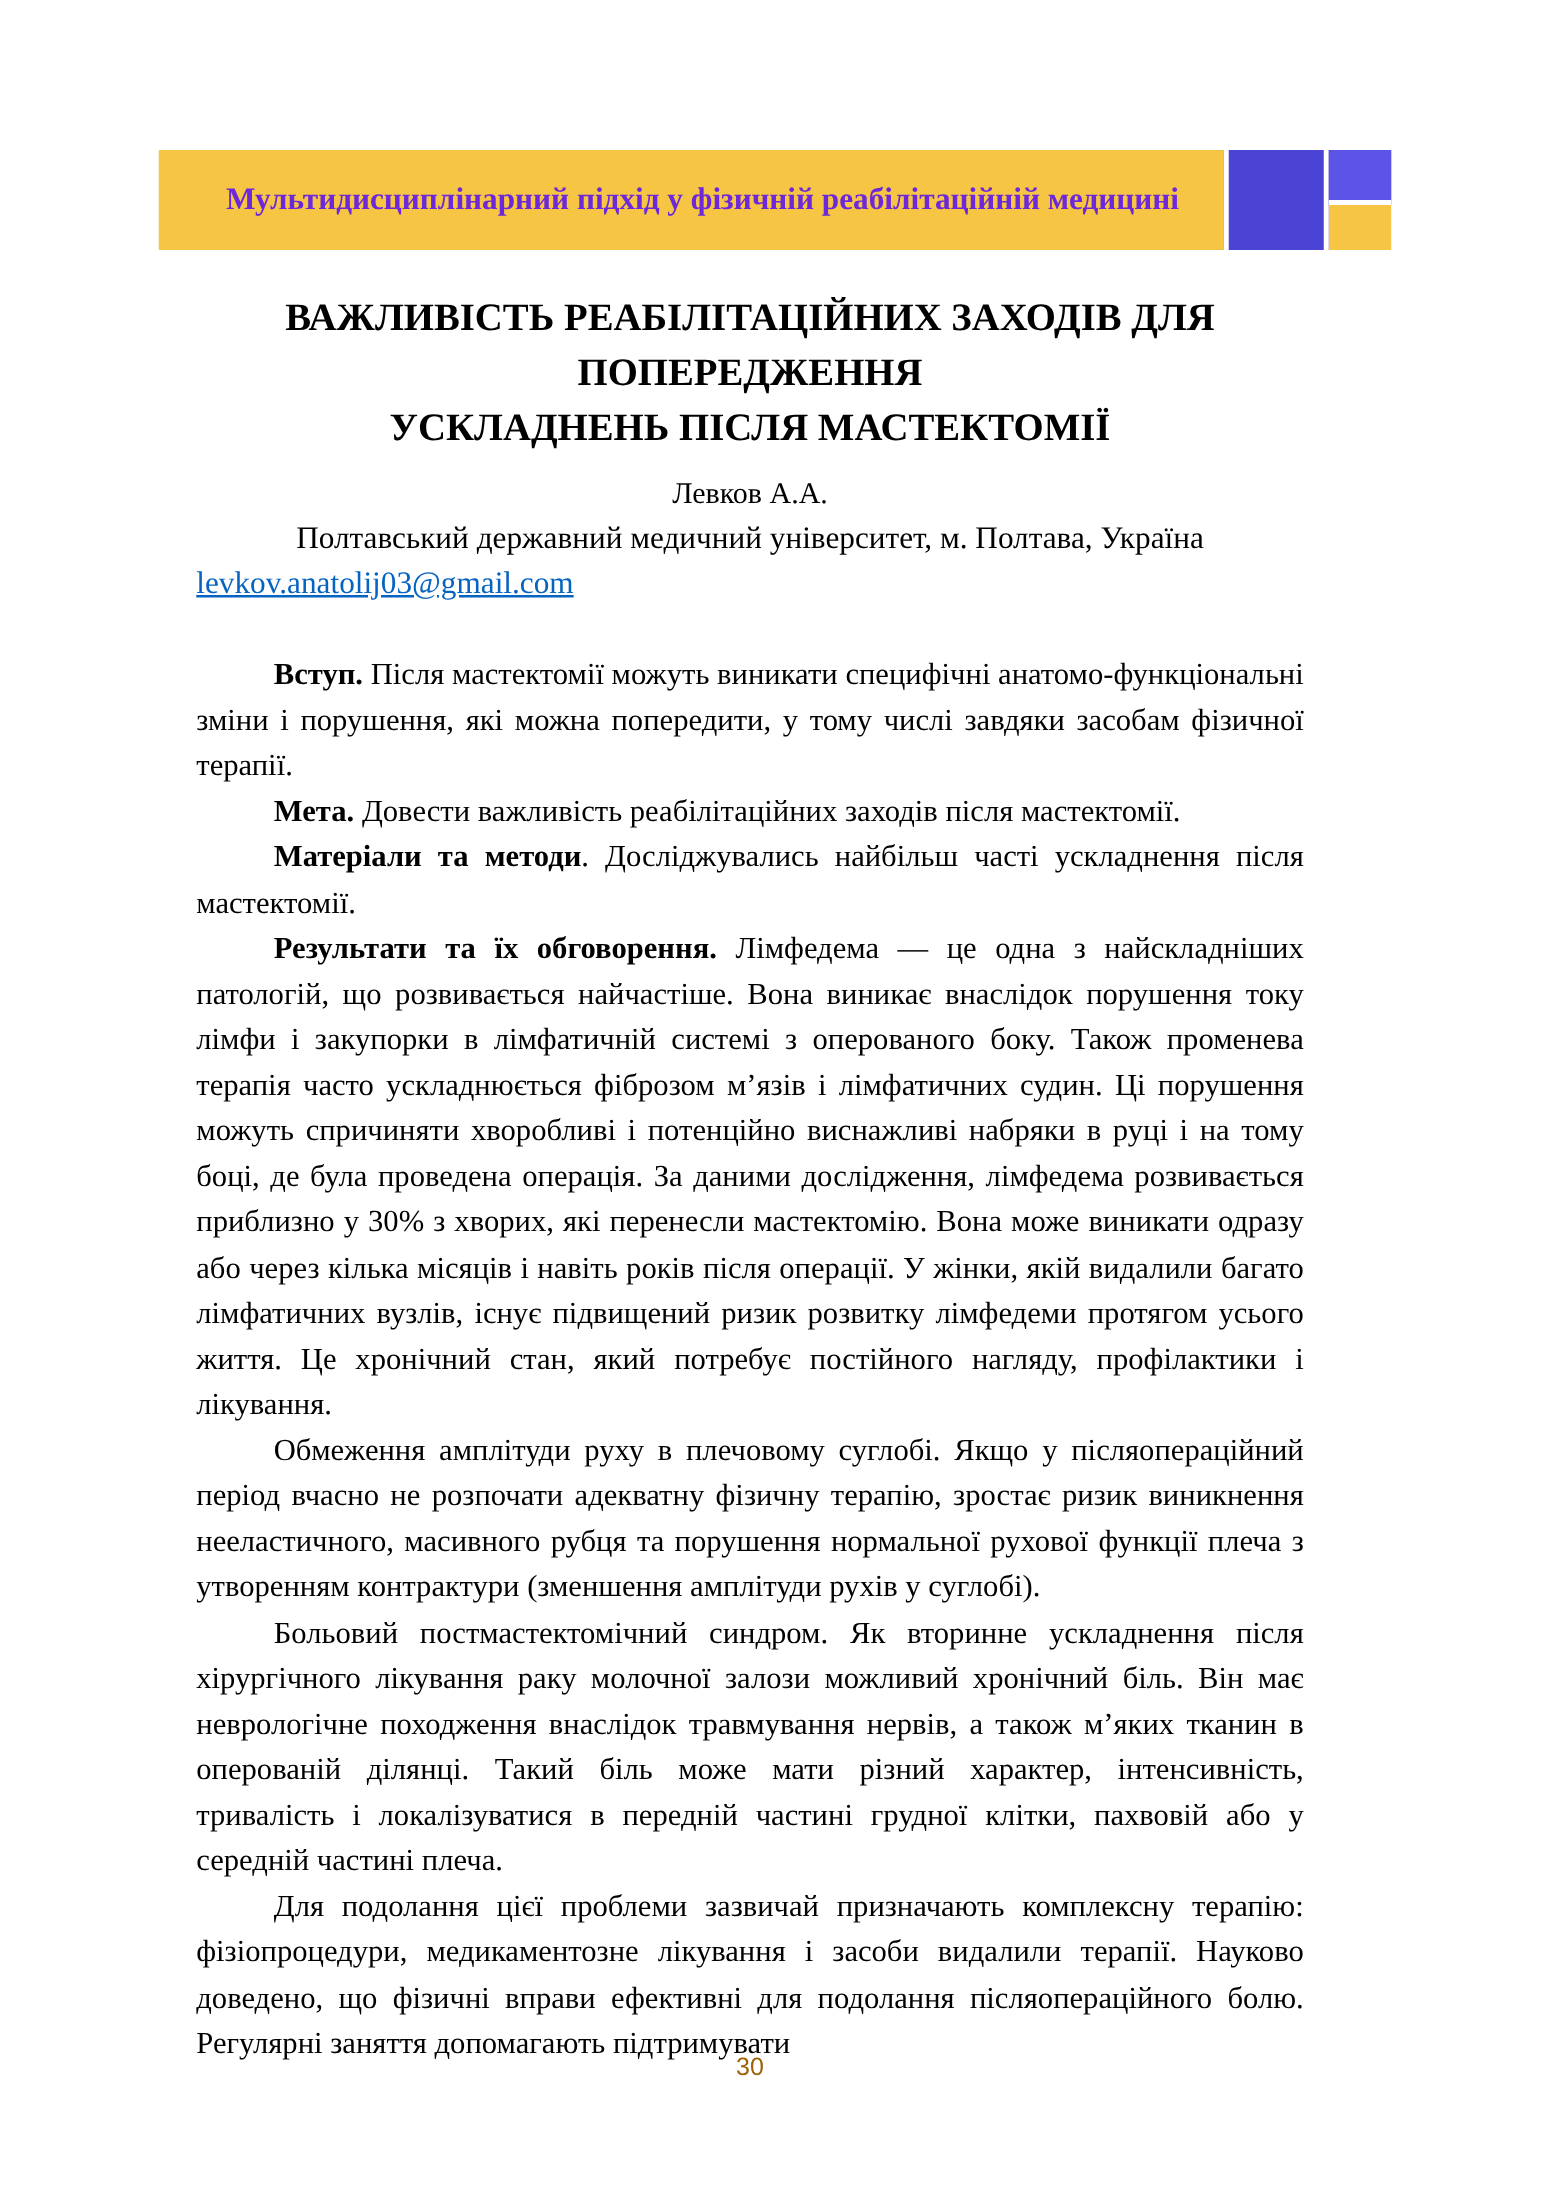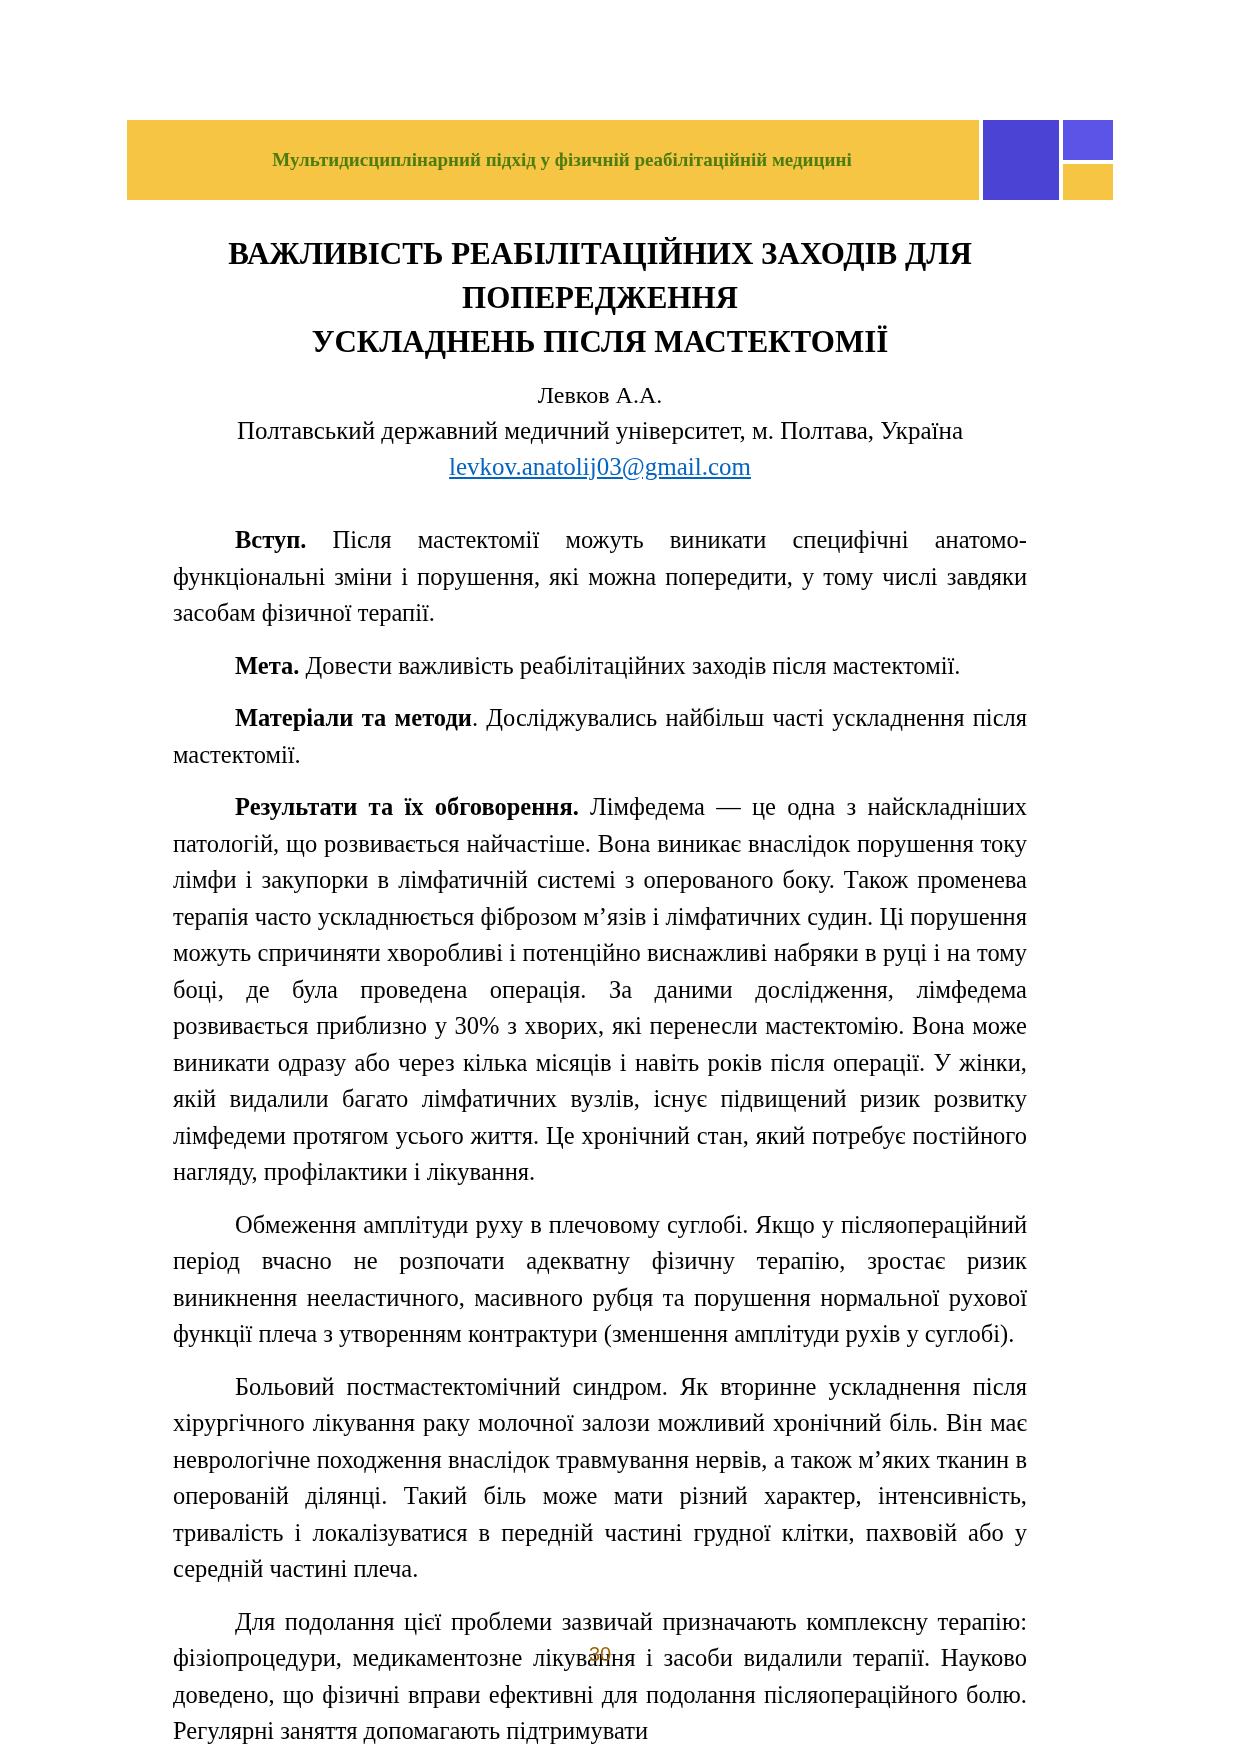--- a/index.html
+++ b/index.html
@@ -32,22 +32,22 @@
     background: #f6c544;
   }
   .banner-text {
     position: absolute;
     left: 20px; top: 0;
     width: 830px; height: 100%;
     display: flex;
     align-items: center;
     justify-content: center;
     font-weight: bold;
-    font-size: 19px;
-    color: #4d7c0f;
+    font-size: 25px;
+    color: #6d28d9;
     text-align: left;
   }
   .banner-blue-large {
     position: absolute;
     left: 852px; top: 0;
     width: 84px; height: 80px;
     background: #4a43d4;
     border-left: 4px solid #ffffff;
     border-right: 4px solid #ffffff;
     box-sizing: border-box;
@@ -81,31 +81,31 @@
     text-align: center;
     line-height: 1.45;
   }
   .affiliation {
     font-size: 25px;
     text-align: center;
     line-height: 1.45;
   }
   .email-line {
     font-size: 25px;
-    text-align: center;
+    text-align: left;
     line-height: 1.45;
     margin-bottom: 37px;
   }
   .email-line a {
     color: #0563c1;
     text-decoration: underline;
     cursor: pointer;
   }
   .para {
-    margin: 16px;
+    margin: 0;
     font-size: 24.5px;
     line-height: 1.49;
     text-align: justify;
     text-indent: 62px;
   }
   .para b {
     font-weight: bold;
   }
 
   

